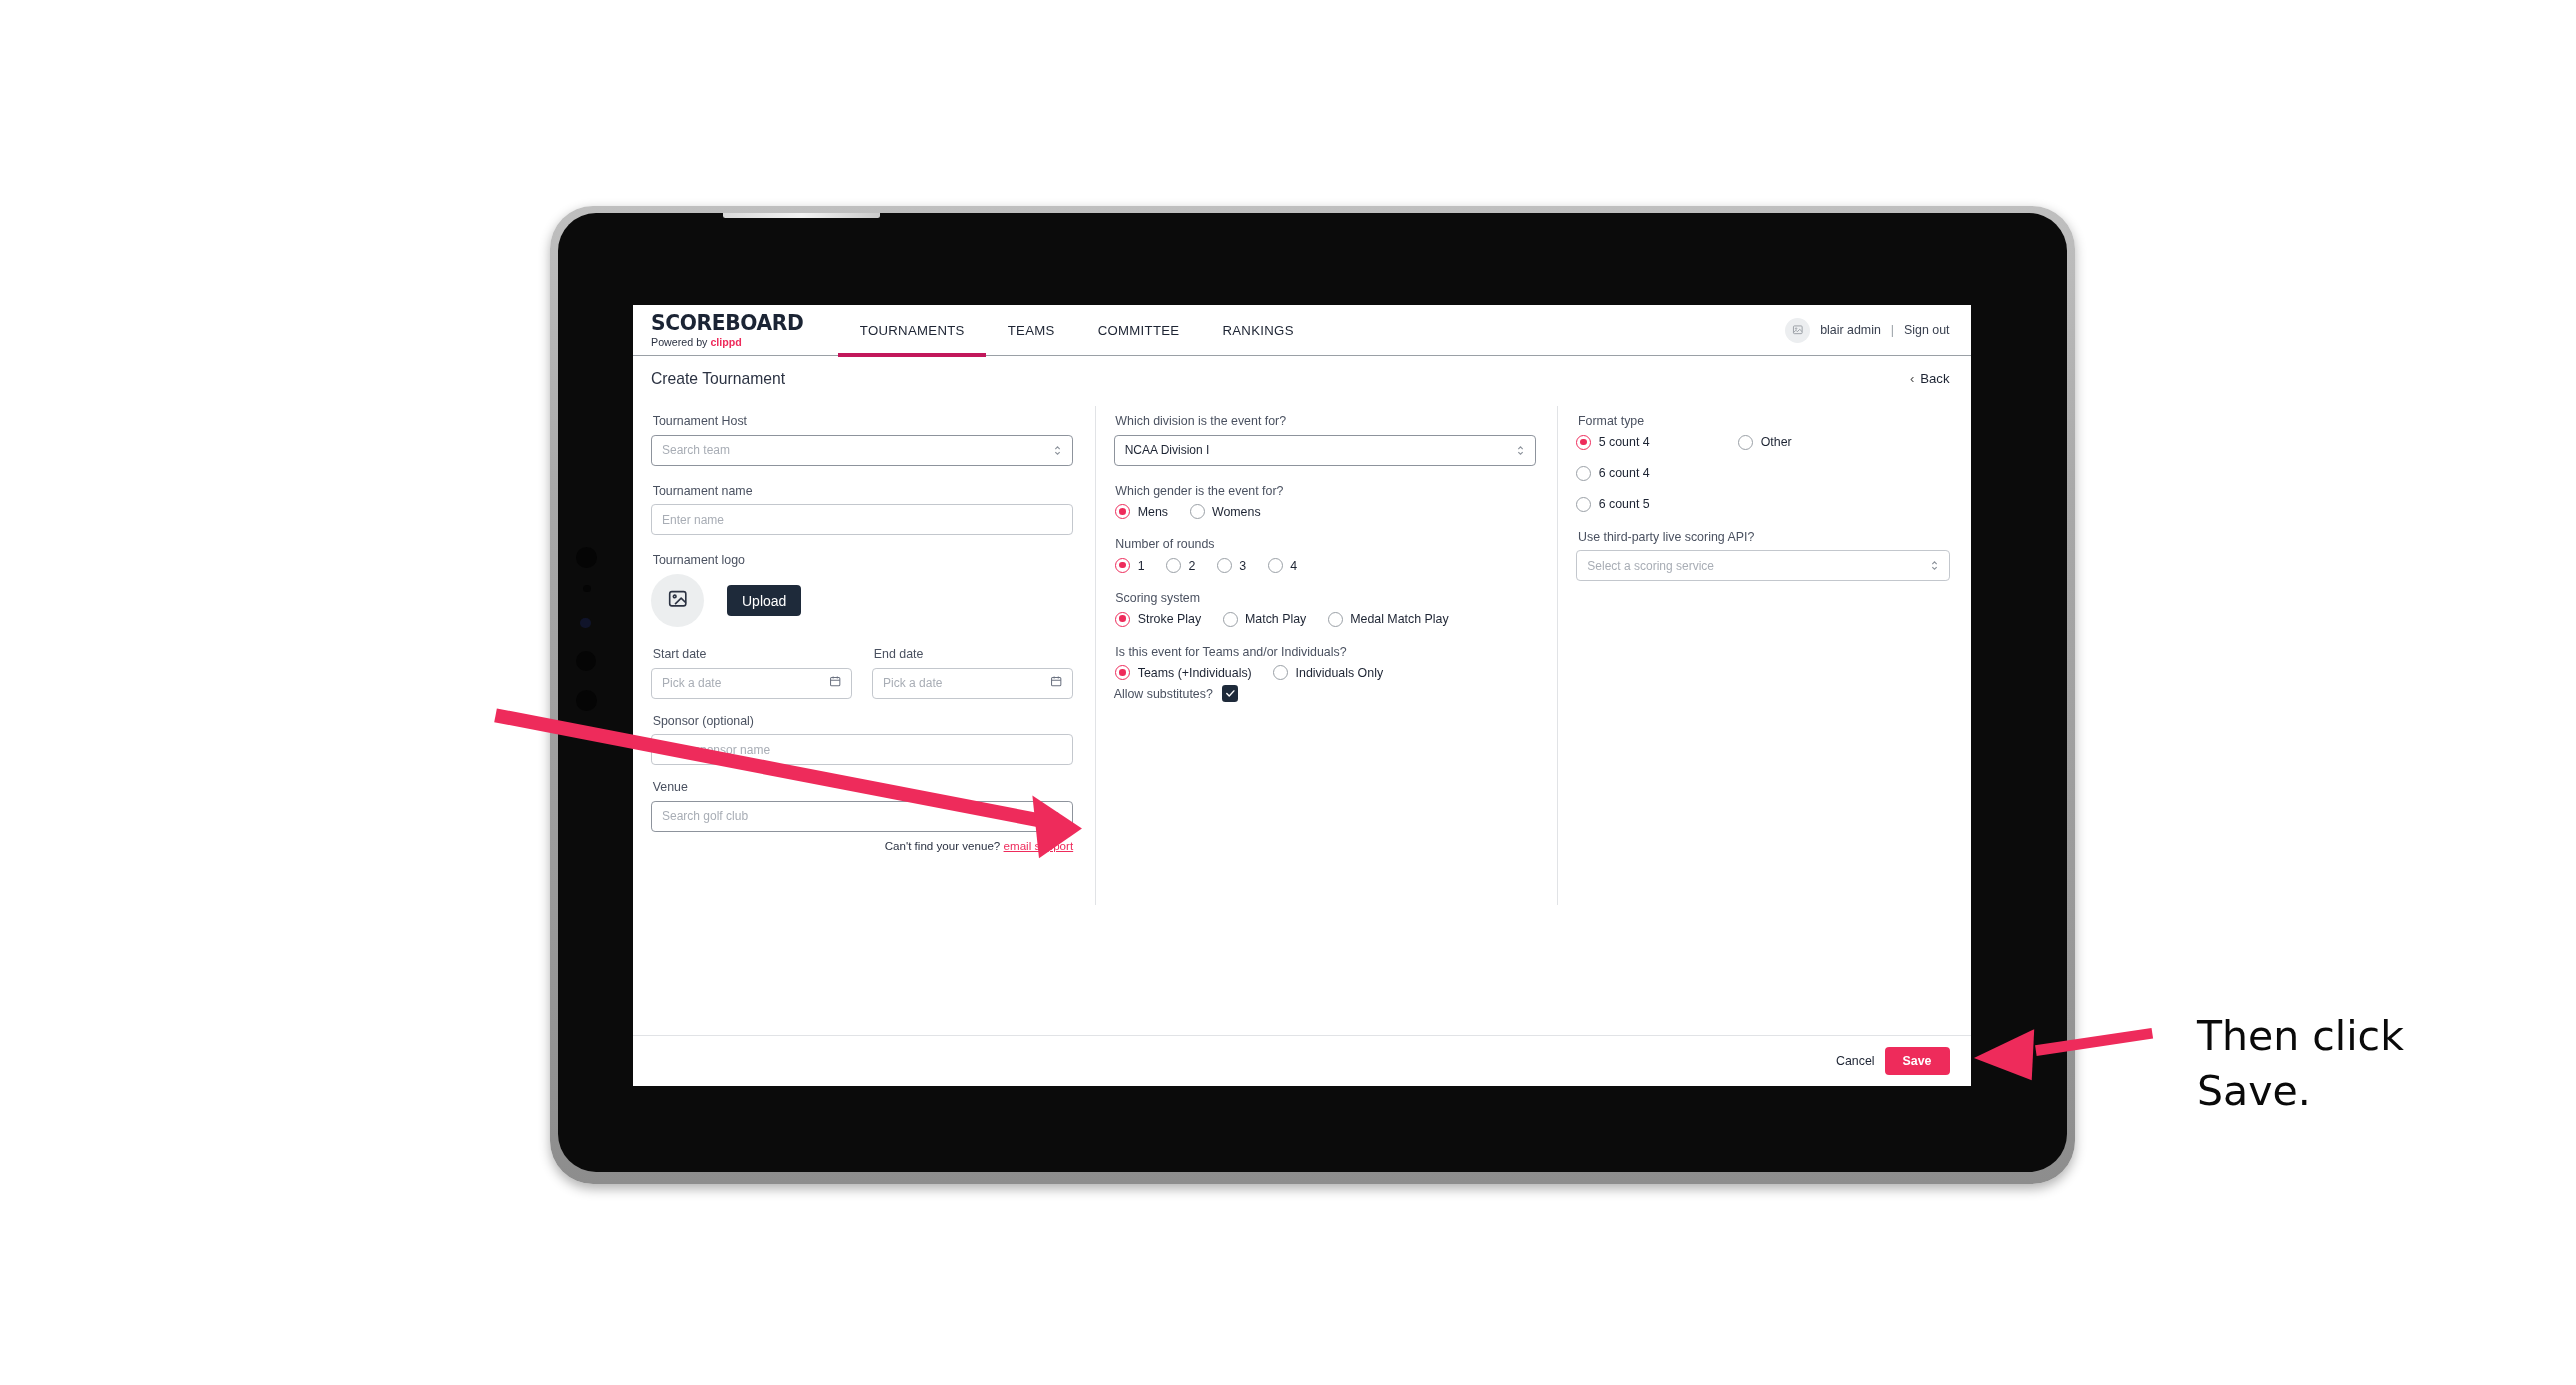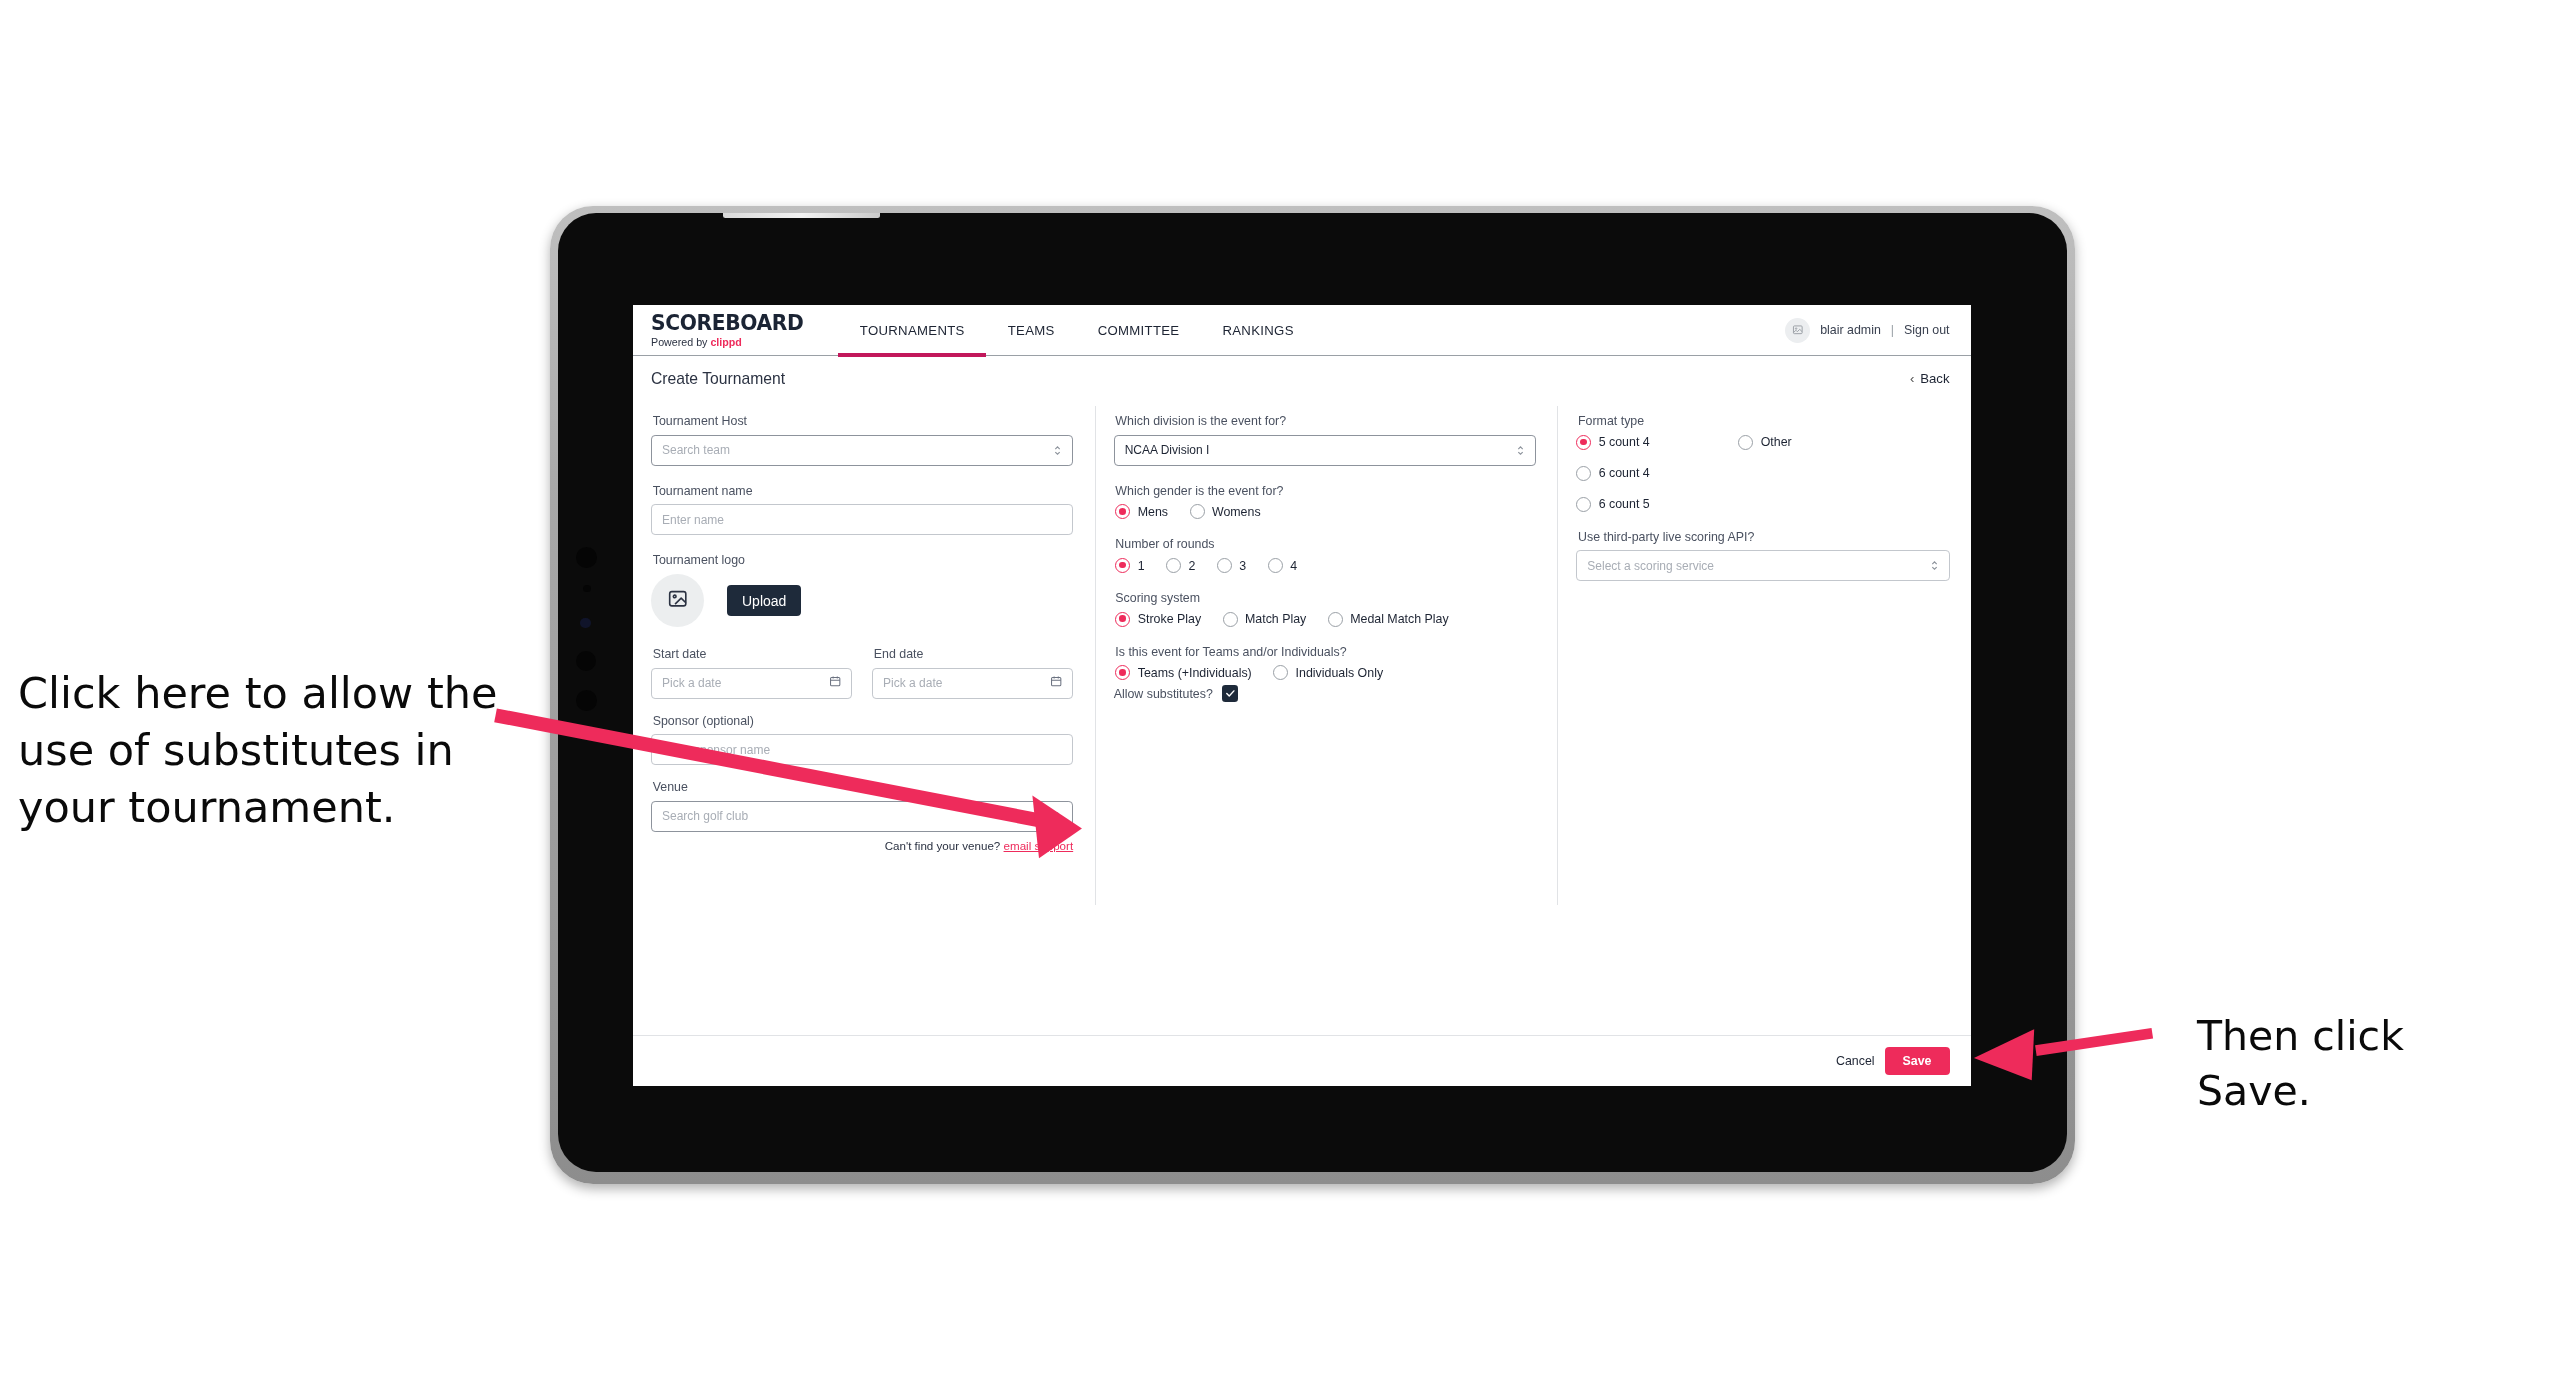--- a/index.html
+++ b/index.html
@@ -517,21 +517,20 @@
         </div>
       </div>
     </div>
 
     <div class="footer">
       <div class="btn-cancel">Cancel</div>
       <div class="btn-save">Save</div>
     </div>
   </div>
 
-  <div class="anno anno-left">Click here to allow the use of substitutes in your tournament.</div>
 
   <div class="anno anno-right">
     <div>Then click</div>
     <div class="bold">Save.</div>
   </div>
 
   <svg class="arrow-svg" width="2576" height="1386" viewBox="0 0 3119 1678">
 
     <g>
       <path d="M 600 866 L 1268 995" stroke="#ee2b5b" stroke-width="17" fill="none"></path>

